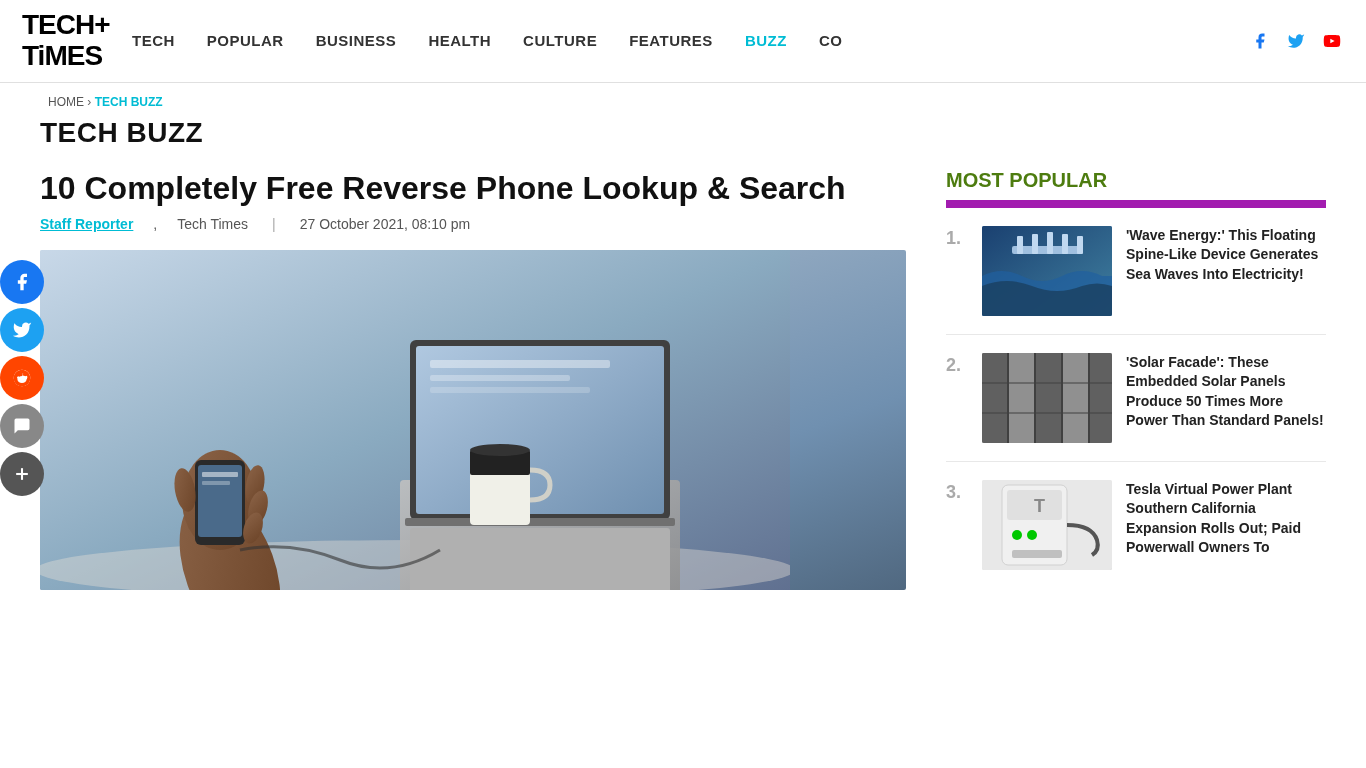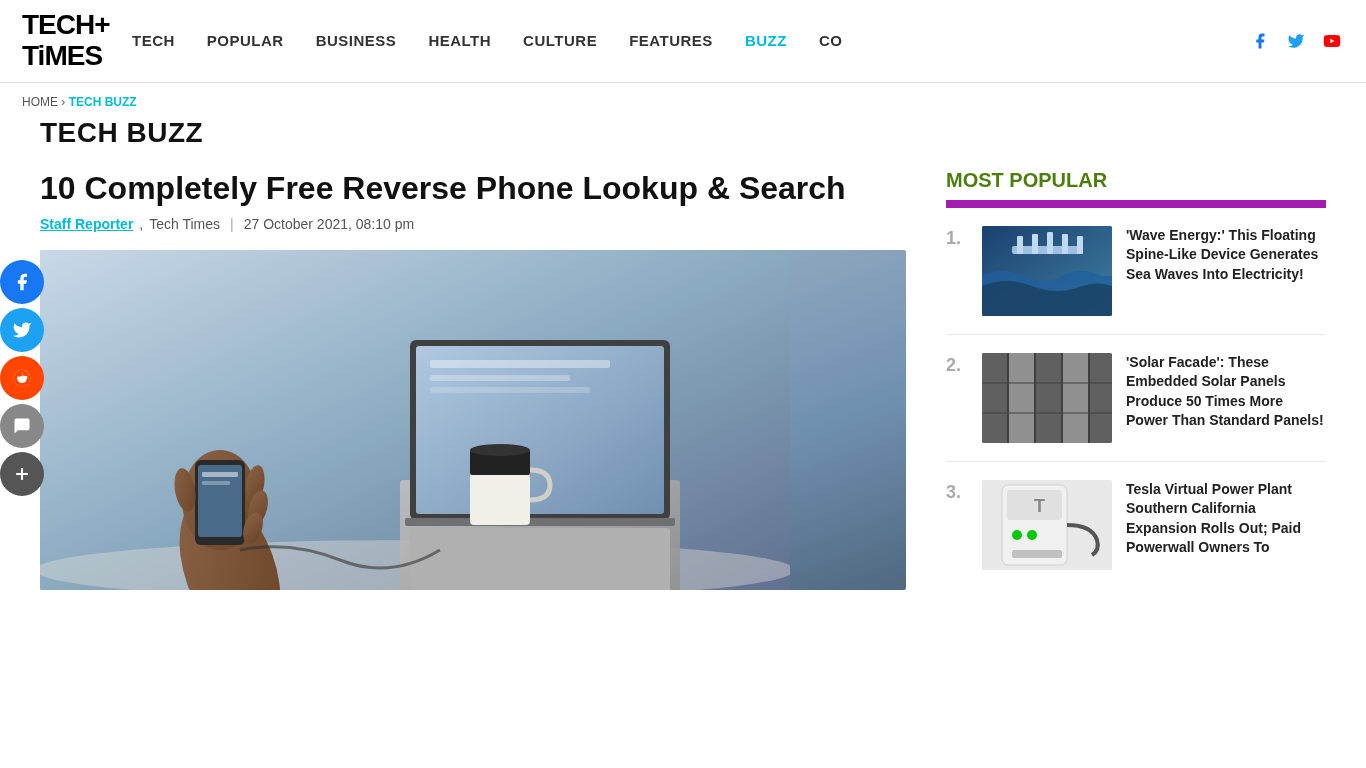--- a/index.html
+++ b/index.html
@@ -77,21 +77,21 @@
       cursor: pointer;
     }
     .social-btn.fb-btn { background: #1877f2; }
     .social-btn.tw-btn { background: #1da1f2; }
     .social-btn.rd-btn { background: #ff4500; }
     .social-btn.ch-btn { background: #888; }
     .social-btn.plus-btn { background: #555; }
 
     
     .breadcrumb {
-      padding: 12px 40px 4px 22px;
+      padding: 12px 40px 4px 48px;
       font-size: 12px;
       color: #666;
     }
     .breadcrumb a { color: #555; text-decoration: none; font-size: 12px; }
     .breadcrumb .current { color: #00bcd4; font-weight: 600; font-size: 12px; }
 
     
     .section-title {
       padding: 4px 40px 20px 40px;
       font-size: 28px;
@@ -119,21 +119,21 @@
       color: #111;
       line-height: 1.2;
       margin-bottom: 9px;
     }
     .article-meta {
       font-size: 14px;
       color: #555;
       margin-bottom: 18px;
       display: flex;
       align-items: center;
-      gap: 6px;
+      gap: 20px;
     }
     .article-meta .author { color: #00bcd4; font-weight: 700; }
     .article-meta .divider { color: #aaa; margin: 0 4px; }
     .article-image {
       width: 100%;
       height: 340px;
       background: linear-gradient(135deg, #b0c4de 0%, #7090b0 30%, #8aaac8 60%, #c8d8e8 100%);
       border-radius: 2px;
       position: relative;
       overflow: hidden;

